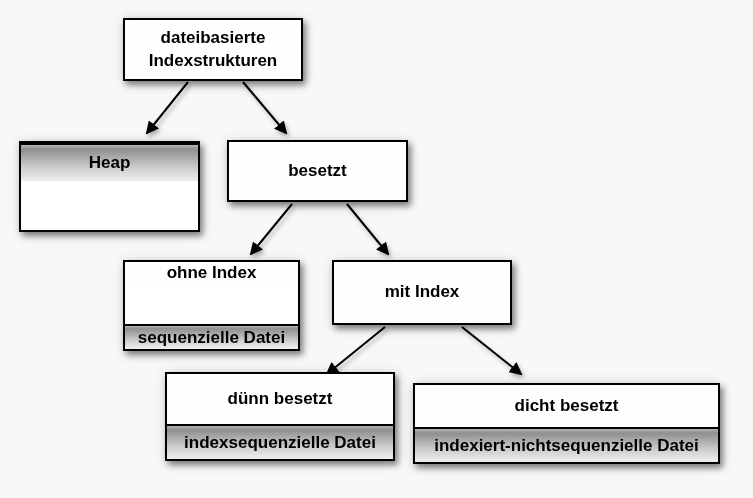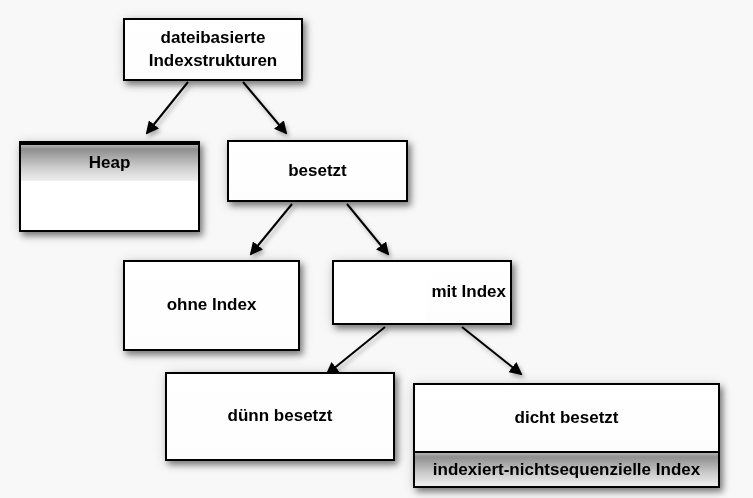--- a/index.html
+++ b/index.html
@@ -87,28 +87,30 @@
   <div class="node" style="left:19px; top:141px; width:181px; height:91px;">
     <div class="sublabel" style="height:36px;">Heap</div>
   </div>
 
   <div class="node" style="left:227px; top:140px; width:181px; height:62px;">
     <div class="label">besetzt</div>
   </div>
 
   <div class="node" style="left:123px; top:260px; width:177px; height:91px;gap:40px;">
     <div class="label">ohne Index</div>
+    <div class="sublabel" style="height:34px;">sequenzielle Datei</div>
   </div>
 
-  <div class="node" style="left:332px; top:260px; width:180px; height:65px;align-items:flex-end;">
+  <div class="node" style="left:332px; top:260px; width:180px; height:65px;">
     <div class="label">mit Index</div>
   </div>
 
   <div class="node" style="left:165px; top:372px; width:230px; height:89px;">
     <div class="label">dünn besetzt</div>
+    <div class="sublabel" style="height:33px;">indexsequenzielle Datei</div>
   </div>
 
-  <div class="node" style="left:413px; top:383px; width:307px; height:105px;">
+  <div class="node" style="left:413px; top:383px; width:307px; height:81px;">
     <div class="label">dicht besetzt</div>
-    <div class="sublabel" style="height:33px;">indexiert-nichtsequenzielle Index</div>
+    <div class="sublabel" style="height:33px;">indexiert-nichtsequenzielle Datei</div>
   </div>
 
 </div>
 
 </body></html>

